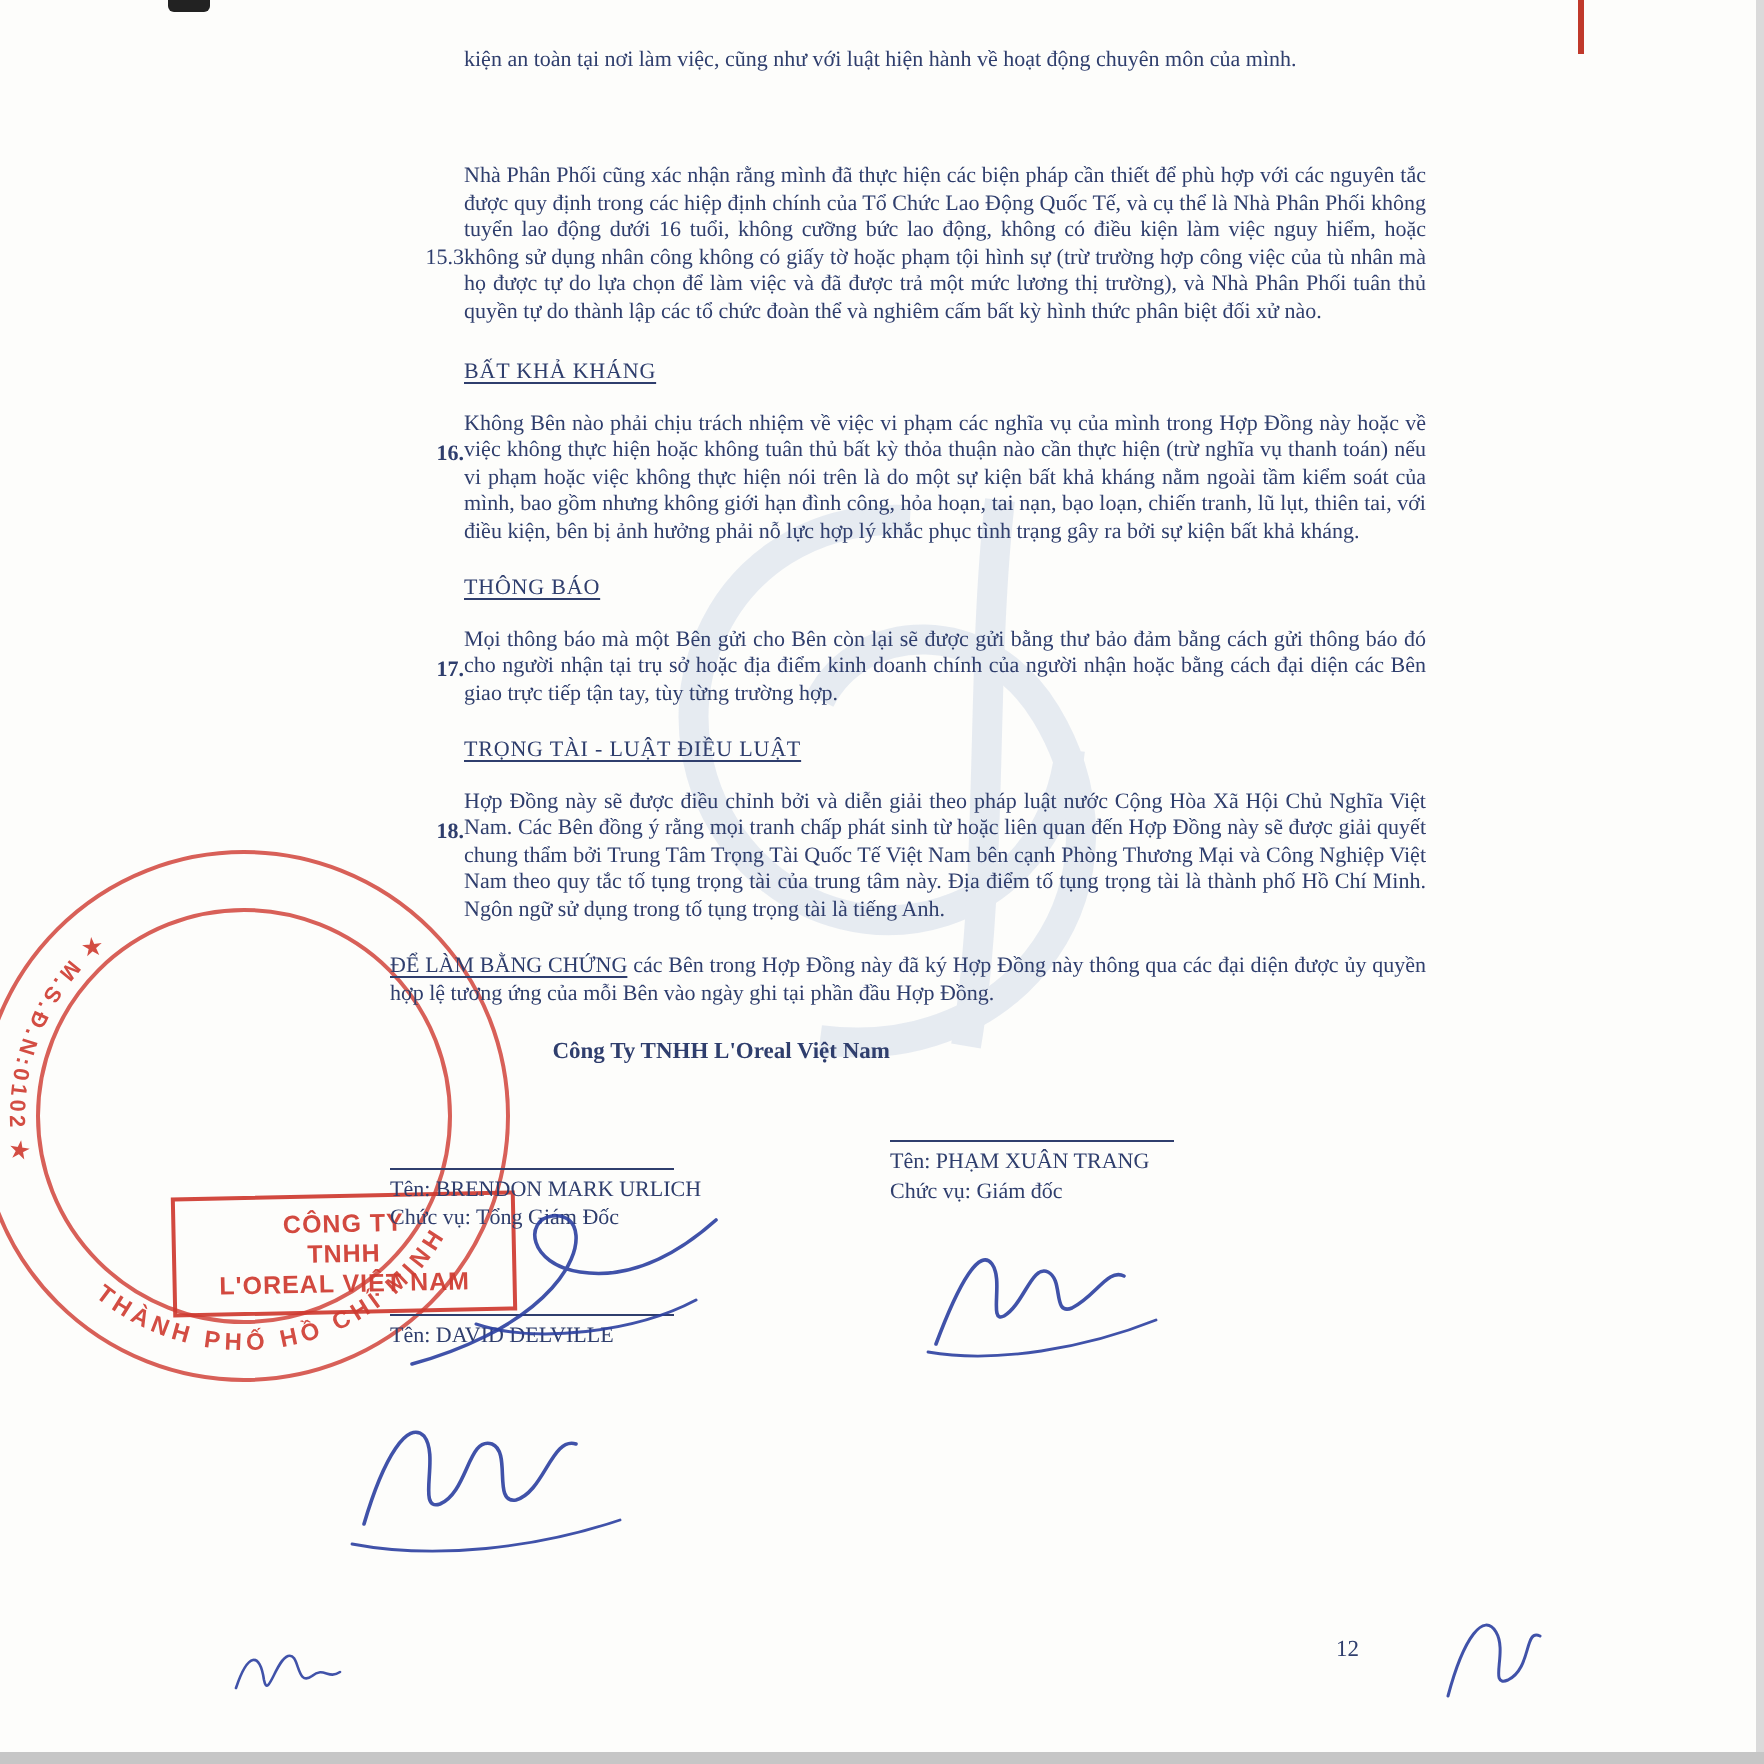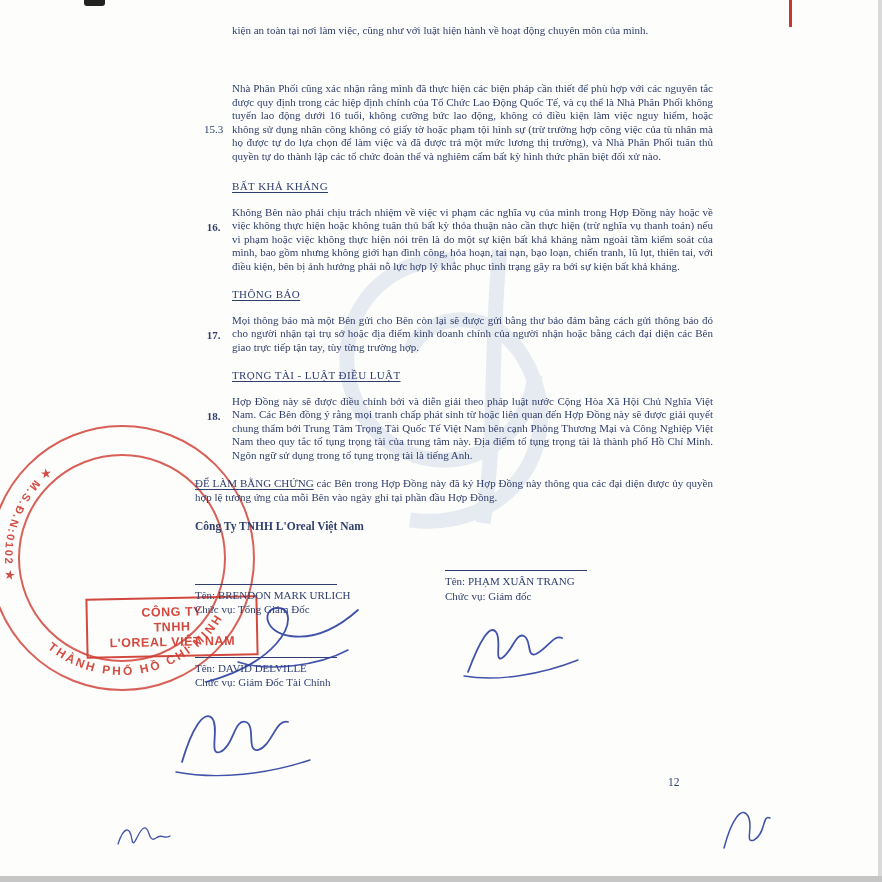--- a/index.html
+++ b/index.html
@@ -8,50 +8,50 @@
   .page {
     position: relative; width: 882px; height: 882px;
     background: #fdfdfb; overflow: hidden; color: #2f3e6d;
   }
   .content {
     position: absolute; left: 195px; top: 24px; width: 518px;
     font-size: 11px; line-height: 13.5px; text-align: justify;
   }
   .row { display: flex; margin-bottom: 15px; }
   .row.mb17 { margin-bottom: 17px; }
-  .num { width: 37px; flex: 0 0 37px; font-weight: bold; text-align: center; margin-top: 41px; }
+  .num { width: 37px; flex: 0 0 37px; font-weight: bold; text-align: right; margin-top: 41px; }
   .num.plain { font-weight: normal; }
   .body { flex: 1; }
   .heading {
     font-size: 11px; font-weight: normal; letter-spacing: .4px;
     text-decoration: underline; text-underline-offset: 2px;
     text-align: left; margin-bottom: 12px;
   }
   .para { margin-bottom: 13px; }
   .para:last-child { margin-bottom: 0; }
   .closing { margin: 2px 0 16px 0; }
   .closing .lead { font-weight: normal; text-decoration: underline; text-underline-offset: 2px; }
   .sig-grid { display: flex; text-align: left; }
   .sig-col-left { width: 250px; flex: 0 0 250px; }
   .sig-col-right { flex: 1; }
-  .party { font-weight: bold; font-size: 11.5px; }
+  .party { font-weight: bold; font-size: 11.5px; text-align: right; }
   .sig-gap1 { height: 50px; }
   .sig-gap2 { height: 40px; }
   .sig-line { width: 142px; border-top: 1px solid #2f3e6d; margin-bottom: 3px; }
   .sig-name, .sig-title { font-size: 11px; line-height: 14.5px; }
   .rect-stamp {
     position: absolute; left: 86px; top: 597px; width: 172px; height: 60px;
     border: 2.5px solid #cf3a30; transform: rotate(-1.2deg);
     display: flex; flex-direction: column; justify-content: center; align-items: center;
     color: #cf3a30; font-family: "Liberation Sans", sans-serif;
     font-weight: bold; font-size: 12.5px; line-height: 15px; letter-spacing: .5px;
     opacity: .92; text-align: center;
   }
   .abs { position: absolute; }
-  .page-number { position: absolute; left: 668px; top: 776px; font-size: 11.5px; }
+  .page-number { position: absolute; left: 668px; top: 819px; font-size: 11.5px; }
   .staple { position: absolute; left: 84px; top: 0; width: 21px; height: 6px; background: #222; border-radius: 0 0 3px 3px; }
   .red-line-top { position: absolute; left: 789px; top: 0; width: 3px; height: 27px; background: #c0392b; }
   .edge-bottom { position: absolute; left: 0; right: 0; bottom: 0; height: 6px; background: #c6c6c6; }
   .edge-right { position: absolute; top: 0; bottom: 0; right: 0; width: 4px; background: #dadada; }
   svg.ink path { fill: none; stroke: #2b3fa0; stroke-linecap: round; stroke-linejoin: round; opacity: .9; }
 </style>
 </head>
 <body>
 
 <div class="page">
@@ -129,21 +129,20 @@
     <div class="sig-grid">
       <div class="sig-col-left">
         <div class="party">Công Ty TNHH L'Oreal Việt Nam</div>
         <div class="sig-gap1"></div>
         <div class="sig-line"></div>
         <div class="sig-name">Tên: BRENDON MARK URLICH</div>
         <div class="sig-title">Chức vụ: Tổng Giám Đốc</div>
         <div class="sig-gap2"></div>
         <div class="sig-line"></div>
         <div class="sig-name">Tên: DAVID DELVILLE</div>
-        <div class="sig-title">Chức vụ: Giám Đốc Tài Chính</div>
       </div>
       <div class="sig-col-right">
         <div class="sig-gap1"></div>
         <div class="sig-line"></div>
         <div class="sig-name">Tên: PHẠM XUÂN TRANG</div>
         <div class="sig-title">Chức vụ: Giám đốc</div>
       </div>
     </div>
   </div>
 

